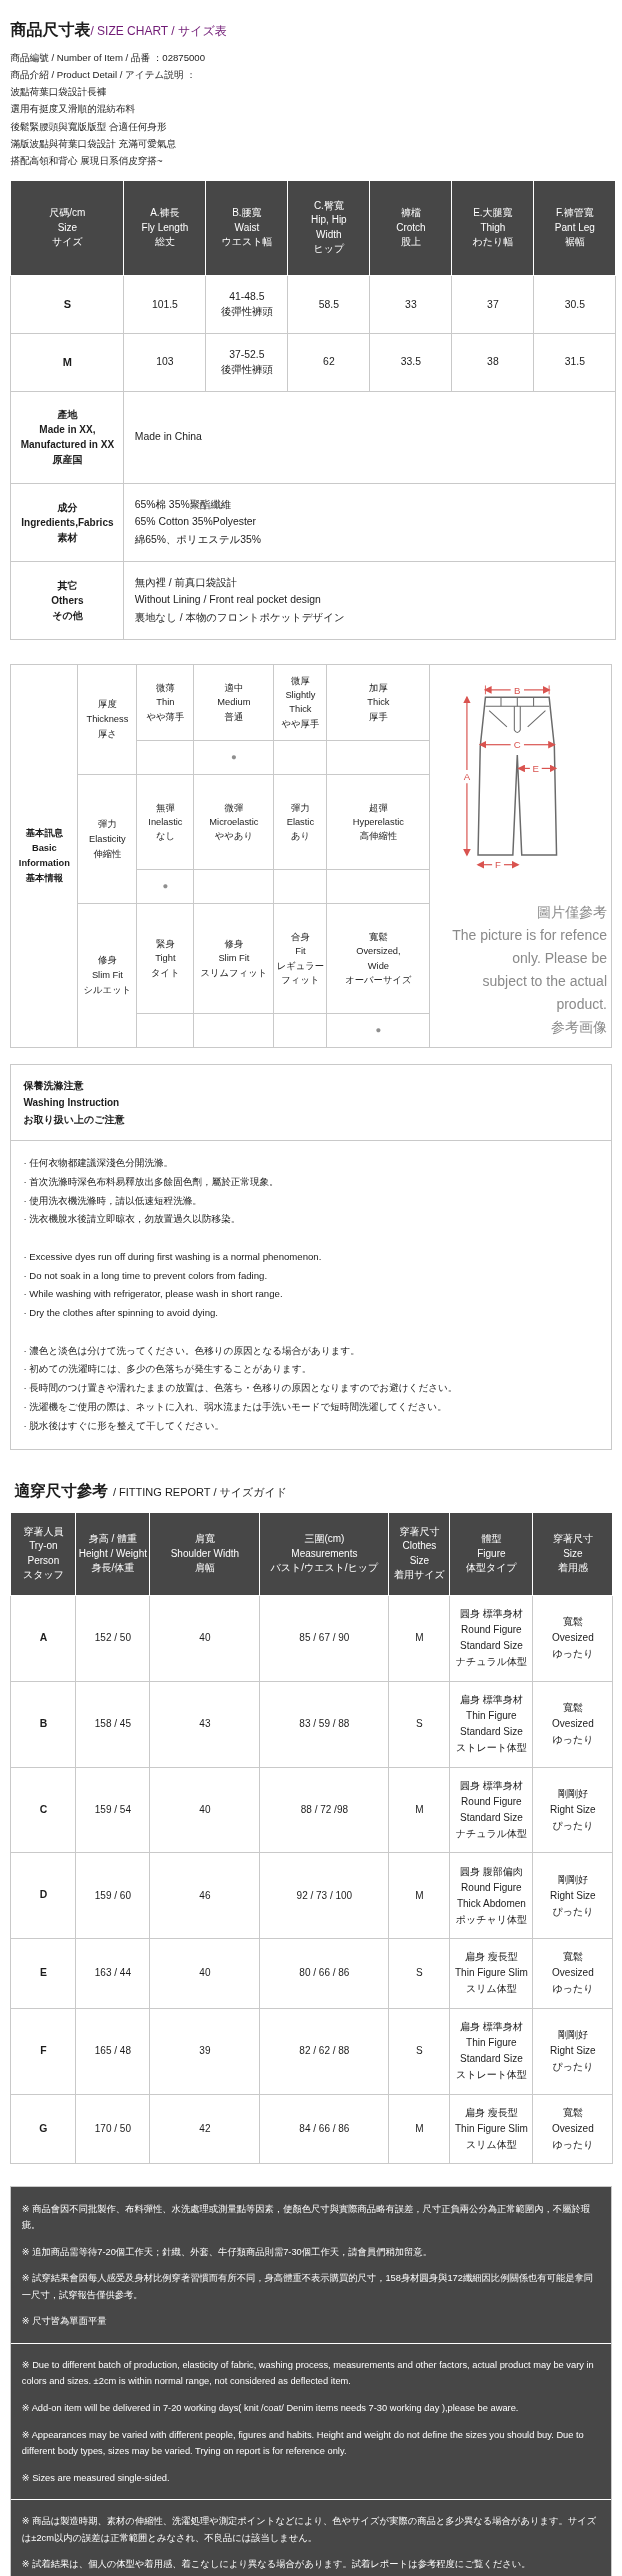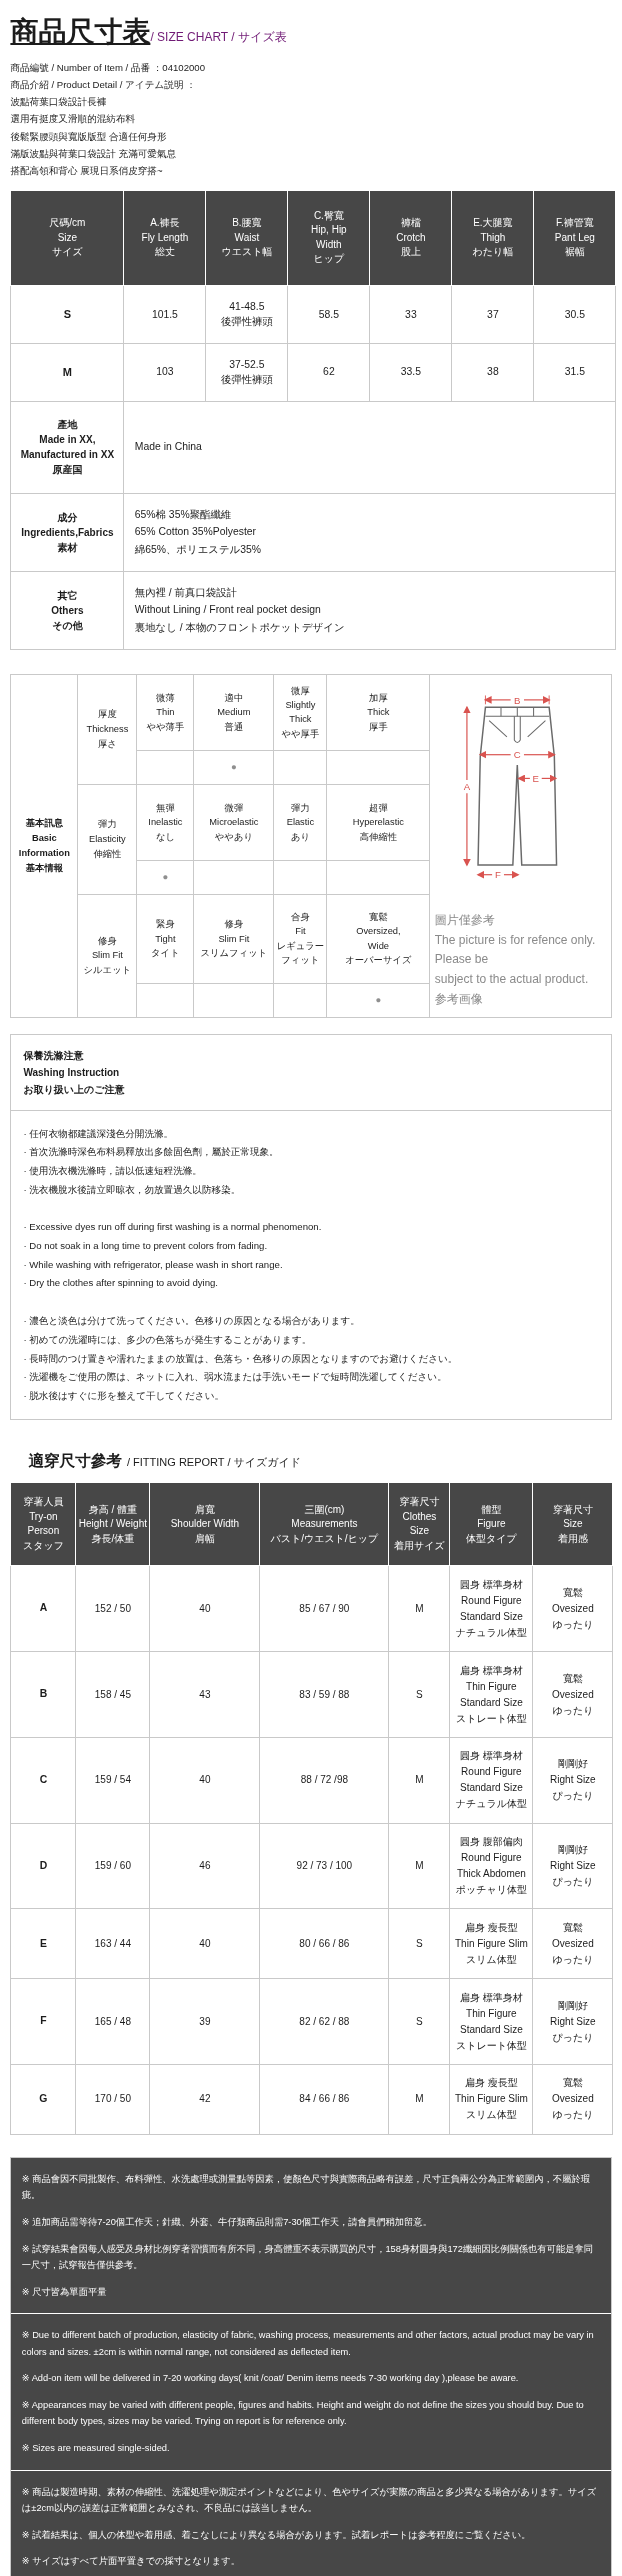--- a/index.html
+++ b/index.html
@@ -10,21 +10,21 @@
     --caption:#8a8a8a;
     --text:#1c1c1c;
   }
   html,body{margin:0;padding:0;background:#fff;}
   body{width:623px;font-family:"Liberation Sans","DejaVu Sans",sans-serif;color:var(--text);}
   .content{padding:0 10.4px;}
   .preline{white-space:pre-line;}
 
   
   h1{margin:13.3px 0 7.4px;font-weight:normal;}
-  .title-zh{font-size:28px;font-weight:bold;text-decoration:underline;}
+  .title-zh{font-size:16px;font-weight:bold;}
   .title-rest{font-size:12px;color:#701a75;}
   .info-line{margin:0;font-size:9.6px;line-height:1.8;}
 
   
   table{border-collapse:collapse;table-layout:fixed;width:602px;margin-top:10.4px;}
   th.dark{background:var(--dark);color:#fff;font-weight:normal;border:1.5px solid #fff;
           font-size:10px;line-height:1.45;padding:15px 3px;text-align:center;vertical-align:middle;}
   td{border:0.7px solid var(--border);text-align:center;vertical-align:middle;
      font-size:10.4px;line-height:1.5;padding:7.4px 4.4px;}
 
@@ -37,32 +37,32 @@
   .meta-tall{height:67px;}
 
   
   .basic-table td{font-size:9.3px;}
   .info-label{font-weight:bold;font-size:10px;line-height:1.6;}
   .attr-cell{font-size:9.6px;line-height:1.6;}
   .opt-cell{padding:9px 2.2px;line-height:1.55;}
   .dot-row td{height:30px;padding:1.5px;}
   .dot{color:var(--dot);font-size:9.6px;}
   .diagram-cell{vertical-align:top;padding:16.3px 4.4px 7.4px;}
-  .diagram-caption{margin-top:15px;color:var(--caption);font-size:12px;line-height:1.65;text-align:left;}
+  .diagram-caption{margin-top:15px;color:var(--caption);font-size:14px;line-height:1.65;text-align:right;}
 
   
   .washing-box{border:0.7px solid var(--border);margin-top:16px;width:600px;}
   .washing-title{padding:12px;border-bottom:0.7px solid var(--border);font-weight:bold;
                  font-size:10px;line-height:1.7;}
   .washing-content{padding:13.3px 12px;font-size:9.6px;line-height:1.95;}
   .washing-content p{margin:0;}
   .wash-group + .wash-group{margin-top:19px;}
 
   
-  h2{margin:30px 18px 3px;font-weight:normal;}
+  h2{margin:30px 4px 3px;font-weight:normal;}
   .fit-title-zh{font-size:15.6px;font-weight:bold;}
   .fit-title-rest{font-size:11px;}
   .fitting-table td{font-size:10px;padding:10.4px 3px;line-height:1.6;}
   .fitting-table .person{font-weight:bold;font-size:10.4px;}
   .fitting-table th.dark{padding:12px 2.2px;}
 
   
   .footer-box{background:var(--dark);color:#fff;margin-top:22px;width:600px;border:0.7px solid var(--border);}
   .foot-sec{padding:13.3px 10.4px;}
   .foot-sec + .foot-sec{border-top:1.5px solid #fff;}
@@ -72,21 +72,21 @@
 </head>
 <body>
 
 <div class="content">
 
   <h1>
     <span class="title-zh">商品尺寸表</span><span class="title-rest">/ SIZE CHART / サイズ表</span>
   </h1>
 
   <div>
-    <p class="info-line">商品編號 / Number of Item / 品番 ：04102000</p>
+    <p class="info-line">商品編號 / Number of Item / 品番 ：02875000</p>
     <p class="info-line">商品介紹 / Product Detail / アイテム説明 ：</p>
     <p class="info-line">波點荷葉口袋設計長褲</p>
     <p class="info-line">選用有挺度又滑順的混紡布料</p>
     <p class="info-line">後鬆緊腰頭與寬版版型 合適任何身形</p>
     <p class="info-line">滿版波點與荷葉口袋設計 充滿可愛氣息</p>
     <p class="info-line">搭配高領和背心 展現日系俏皮穿搭~</p>
   </div>
 
   <table class="size-table">
     <colgroup>

